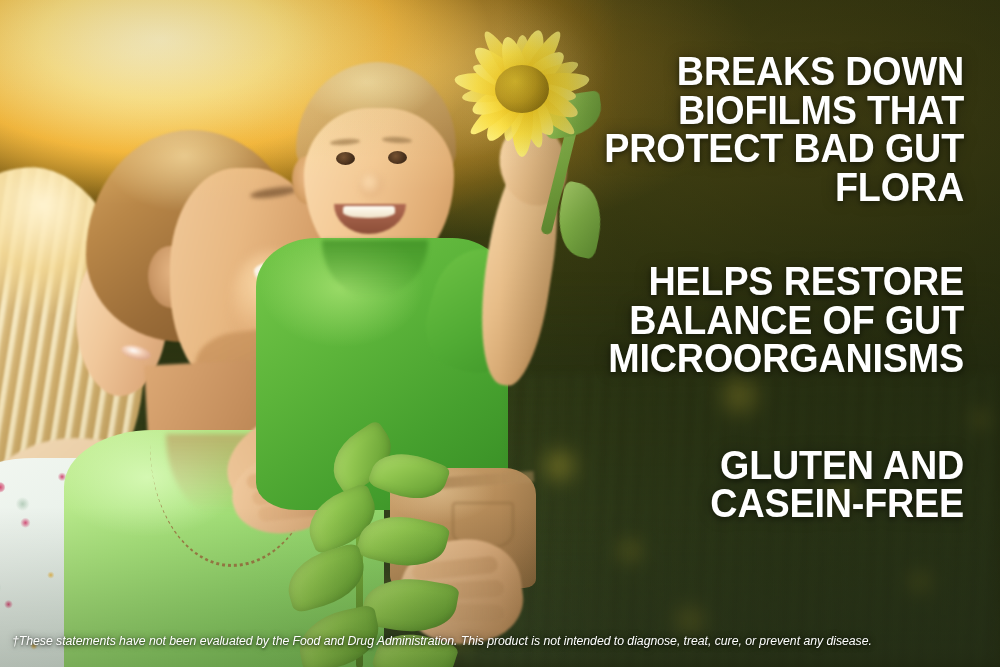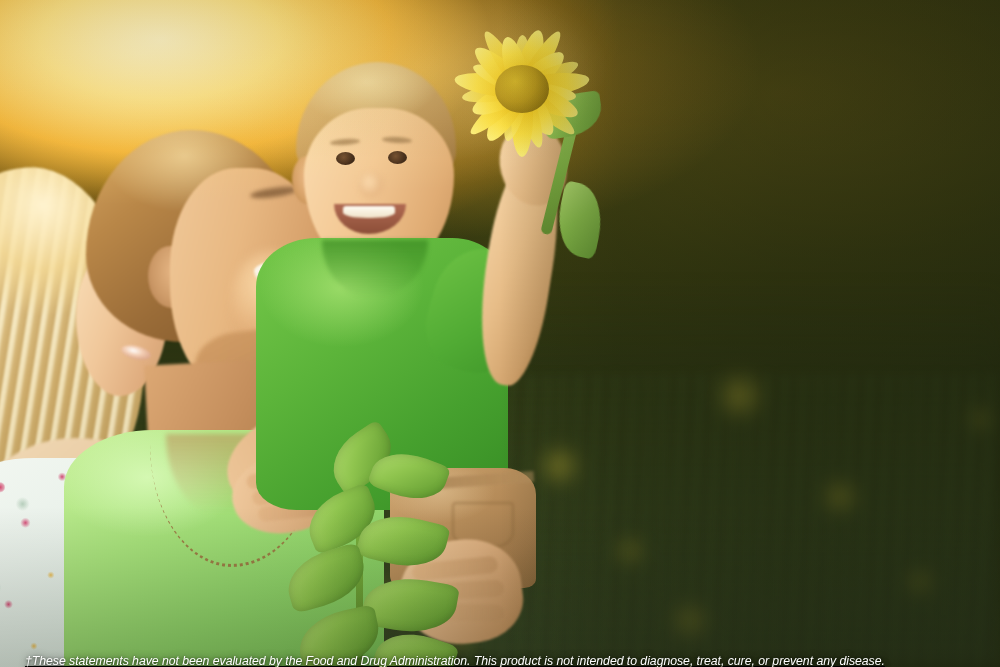--- a/index.html
+++ b/index.html
@@ -559,24 +559,23 @@
   .benefit + .benefit { margin-top: 56px; }
 
   #benefit-3 { margin-top: 68px; }
 
   
   .disclaimer-bar {
     position: absolute;
     left: 0; right: 0; bottom: 0;
     height: 32px;
     display: flex;
-    align-items: flex-end;
-    padding-left: 25px;
+    align-items: flex-start;
+    padding-left: 12px;
     z-index: 45;
-    text-decoration: underline;
   }
   .disclaimer-text {
     color: #ffffff;
     font-family: "Liberation Sans", sans-serif;
     font-style: italic;
     font-size: 12.3px;
     line-height: 1;
     letter-spacing: -0.05px;
     white-space: nowrap;
     text-shadow: 0 1px 3px rgba(10,14,4,0.75), 0 0 7px rgba(10,14,4,0.55);
@@ -697,18 +696,29 @@
       <div class="leaf l5"></div>
       <div class="leaf l6"></div>
       <div class="leaf l7"></div>
       <div class="leaf l8"></div>
     </div>
 
     <div class="flare"></div>
     <div class="copy-scrim"></div>
   </div>
 
+  <div class="copy-column">
+    <div class="benefit" id="benefit-1">BREAKS DOWN
+BIOFILMS THAT
+PROTECT BAD GUT
+FLORA</div>
+    <div class="benefit" id="benefit-2">HELPS RESTORE
+BALANCE OF GUT
+MICROORGANISMS</div>
+    <div class="benefit" id="benefit-3">GLUTEN AND
+CASEIN-FREE</div>
+  </div>
 
   <div class="disclaimer-bar">
     <span class="disclaimer-text">†These statements have not been evaluated by the Food and Drug Administration. This product is not intended to diagnose, treat, cure, or prevent any disease.</span>
   </div>
 
 </div>
 
 </body></html>

